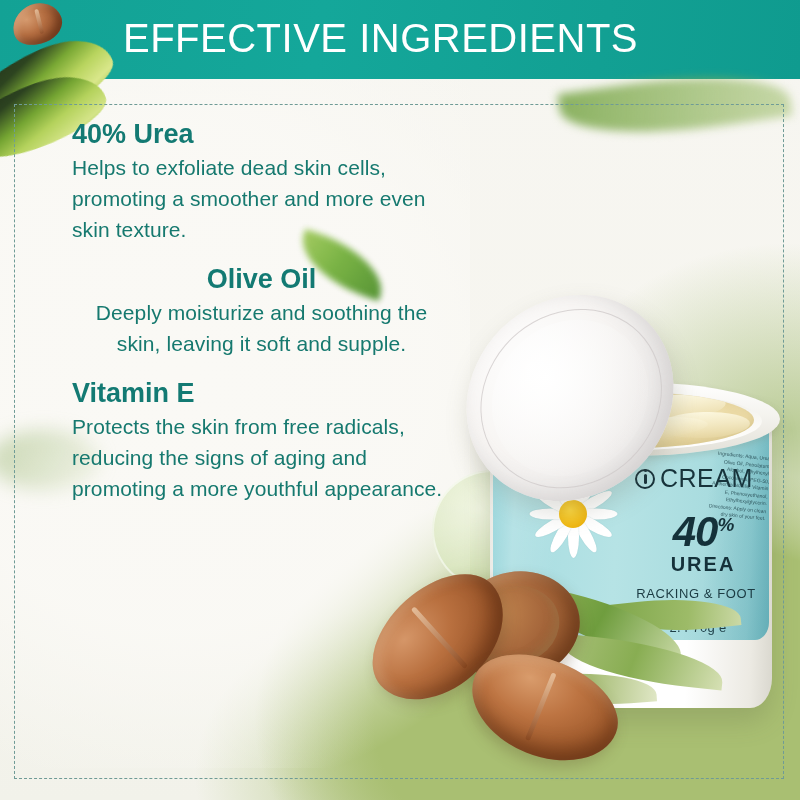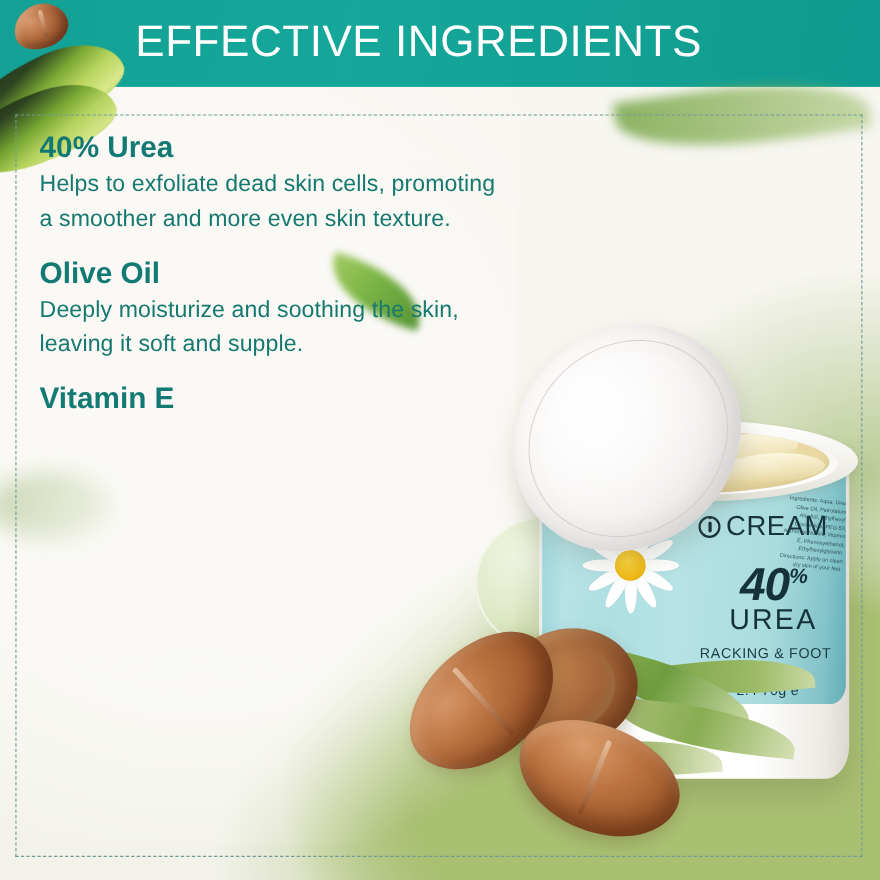--- a/index.html
+++ b/index.html
@@ -186,21 +186,21 @@
     font-size:25px; font-weight:400; color:#17333b;
     letter-spacing:.5px; line-height:25px;
   }
   .pct-block { position:absolute; left:150px; top:86px; text-align:center; width:120px; }
   .pct-main {
     font-size:42px; font-weight:700; font-style:italic; color:#15313a;
     line-height:42px; letter-spacing:-1px;
   }
   .pct-main sup { font-size:19px; font-weight:700; }
   .pct-sub {
-    font-size:26px; font-weight:400; color:#15313a;
+    font-size:20px; font-weight:700; color:#15313a;
     letter-spacing:2px; line-height:26px; margin-top:-2px;
   }
   .claim-line {
     position:absolute; left:128px; top:168px; width:150px;
     font-size:13px; color:#1b3b43; letter-spacing:.6px;
     line-height:16px; text-align:center;
   }
   .size-line {
     position:absolute; left:120px; top:202px; width:170px;
     font-size:13px; color:#1d3e46; text-align:center;
@@ -329,31 +329,31 @@
     transform:rotate(-4deg);
   }
   .ol4 {
     left:610px; top:598px; width:130px; height:34px;
     background:linear-gradient(100deg,#7ea64a 0%, #9dbb68 60%, #cbd9a6 100%);
     transform:rotate(-6deg);
   }
 
   
   .content { position:absolute; left:36px; top:116px; width:415px; }
-  .ing-block { margin-bottom:13px; }
+  .ing-block { margin-bottom:13px;margin-left:36px; }
   .ing-title {
     font-size:27px; font-weight:700; color:#137a73;
     line-height:36px; letter-spacing:0px;
   }
   .ing-desc {
     font-size:21px; font-weight:400; color:#16796f;
     line-height:31px; letter-spacing:.1px;
   }
   .b-urea  { margin-bottom:16px; }
-  .b-olive { margin-bottom:16px; }
+  .b-olive { margin-bottom:16px;text-align:center; }
   .b-shea  { margin-bottom:14px; }
 </style>
 </head>
 <body>
 
 <div id="root">
 
   <div class="bg-olive"></div>
   <div class="bg-soft-white"></div>
 
@@ -448,17 +448,18 @@
     </div>
 
     <div class="ing-block b-olive">
       <div class="ing-title">Olive Oil</div>
       <div class="ing-desc">Deeply moisturize and soothing the skin, leaving it soft and supple.</div>
     </div>
 
 
     <div class="ing-block">
       <div class="ing-title">Vitamin E</div>
+      <div class="ing-desc">Protects the skin from free radicals, reducing the signs of aging and promoting a more youthful appearance.</div>
     </div>
 
   </div>
 
 </div>
 
 </body></html>

